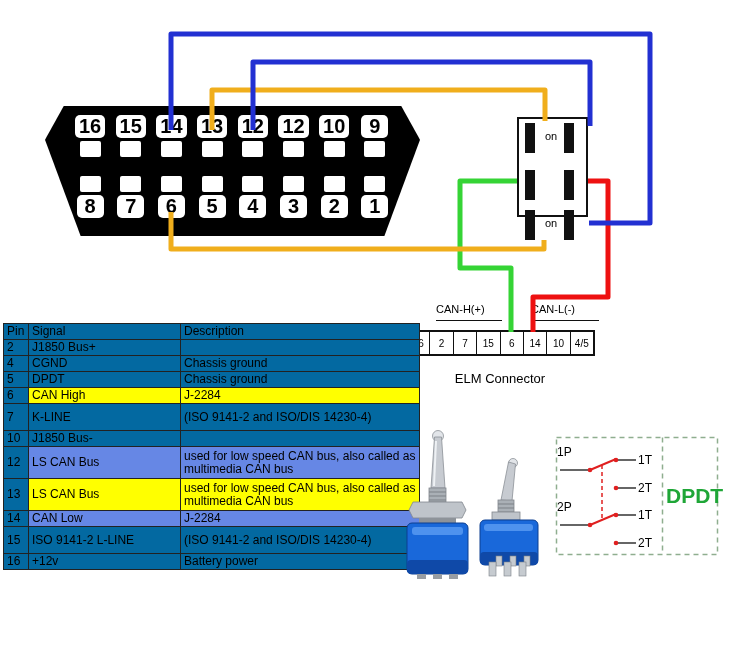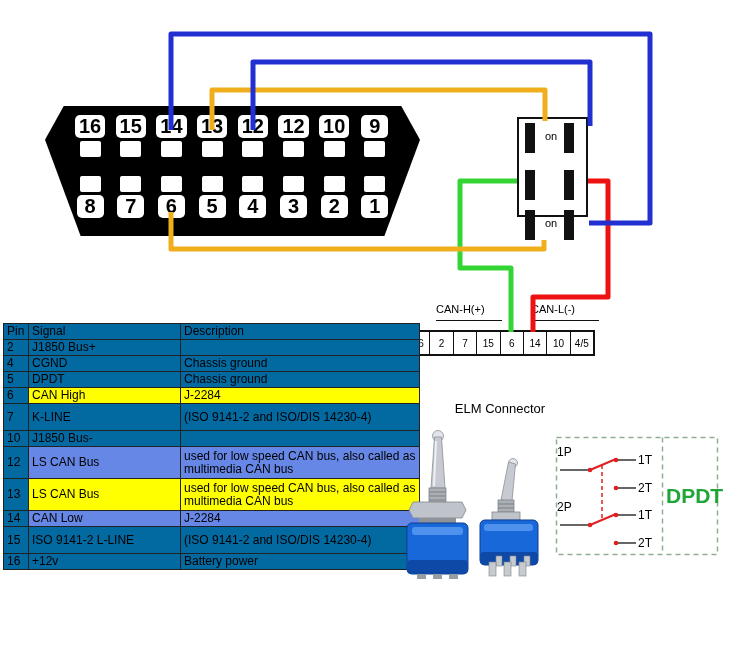--- a/index.html
+++ b/index.html
@@ -21,21 +21,21 @@
   .dip { position:absolute; left:517px; top:117px; width:71px; height:100px; background:#fff; border:2px solid #111; }
   .dip .sw { position:absolute; width:10px; height:30px; background:#111; }
   .dip .on-label { position:absolute; font-size:11px; color:#000; left:26px; }
 
   
   .elm { position:absolute; left:405px; top:330px; width:190px; height:26px; border:2px solid #111; display:flex; background:#fff; }
   .elm-cell { flex:1; display:flex; align-items:center; justify-content:center; font-size:10px; color:#000; border-left:1px solid #111; }
   .elm-cell:first-child { border-left:none; }
   .can-label { position:absolute; font-size:11px; color:#000; white-space:nowrap; }
   .can-underline { position:absolute; height:1px; background:#111; }
-  .elm-caption { position:absolute; left:405px; top:371px; width:190px; text-align:center; font-size:13px; color:#000;margin-top:30px; }
+  .elm-caption { position:absolute; left:405px; top:371px; width:190px; text-align:center; font-size:13px; color:#000; }
 
   
   .pin-table { position:absolute; left:3px; top:323px; border-collapse:collapse; font-size:12px; color:#000; background:#0369a1; table-layout:fixed; }
   .pin-table td, .pin-table th { border:1px solid #222; padding:0 3px; font-weight:normal; text-align:left; vertical-align:middle; line-height:13px; }
   .col-pin { width:25px; text-align:right; }
   th.col-pin { text-align:left; }
   .col-signal { width:152px; }
   .col-desc { width:239px; }
   .pin-table tr { height:16px; }
   .pin-table tr.tall { height:27px; }

